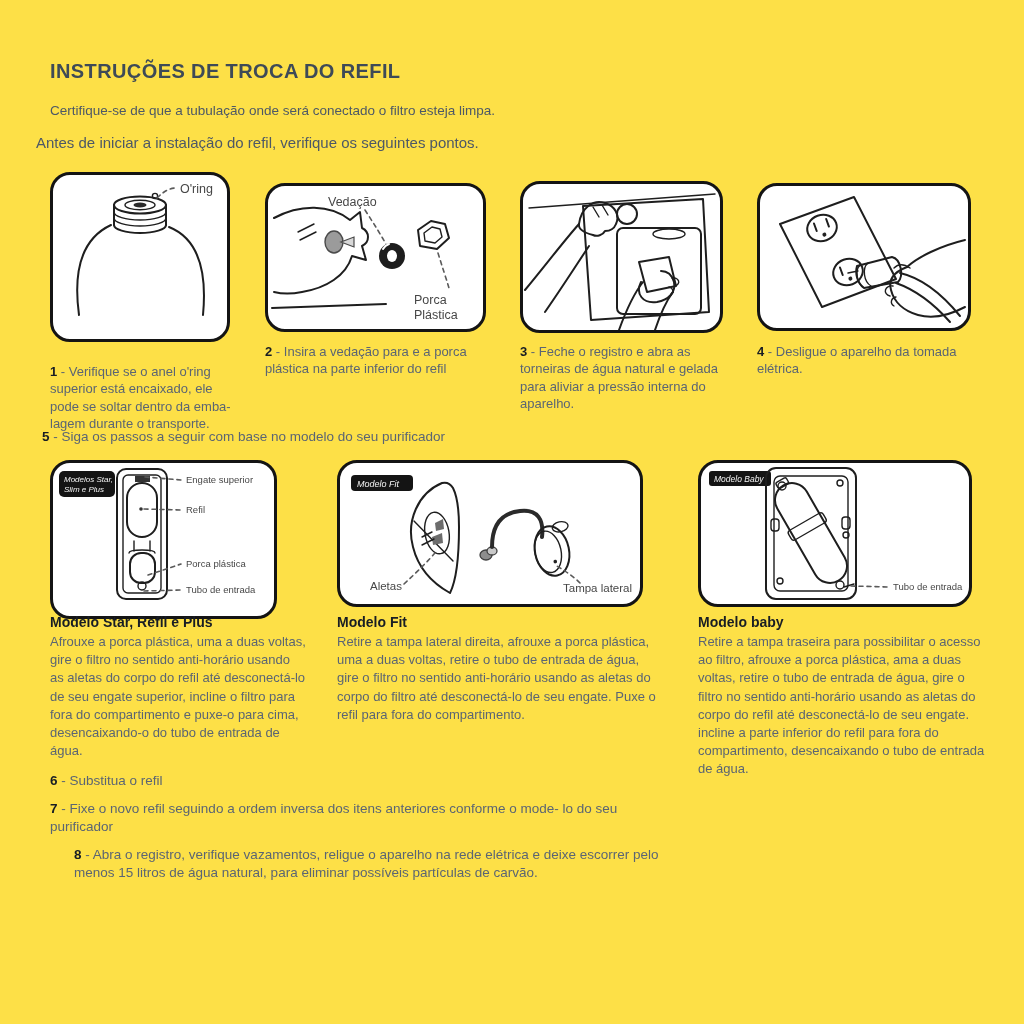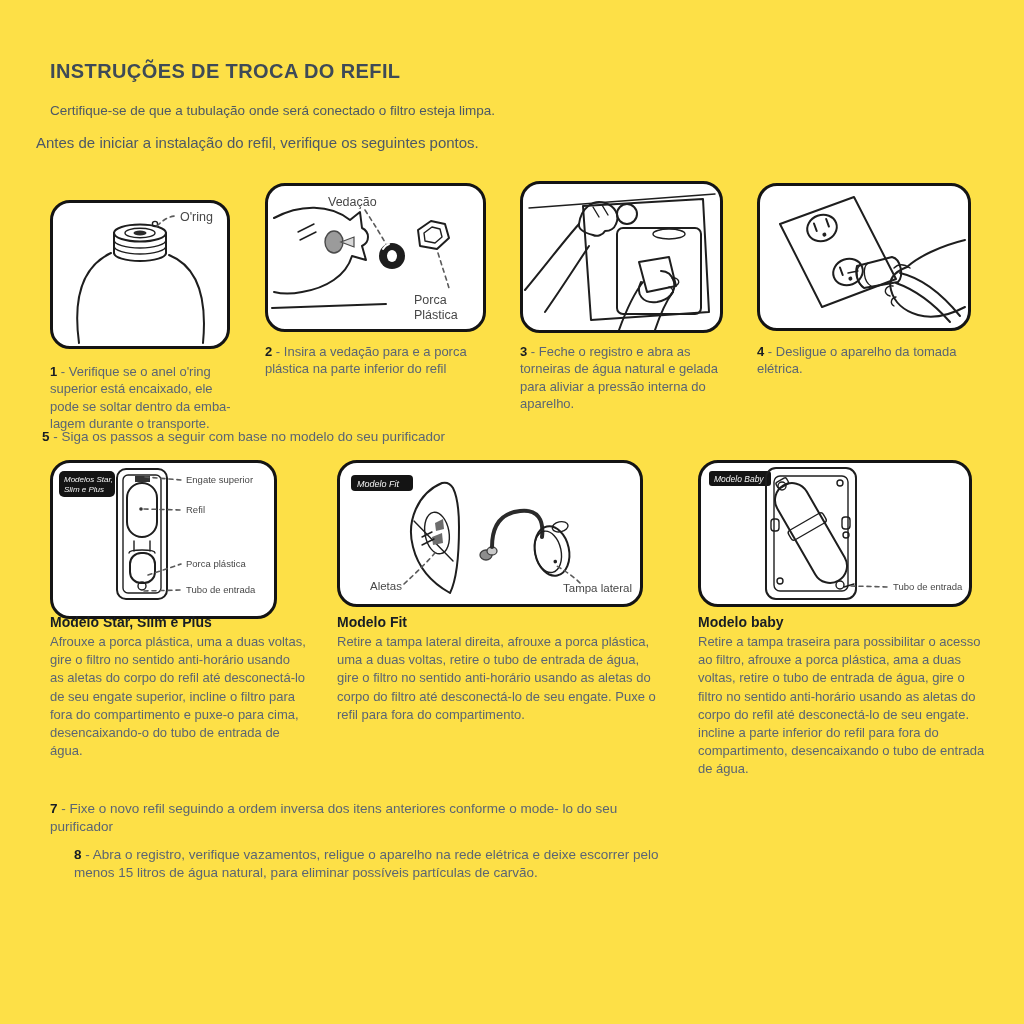--- a/index.html
+++ b/index.html
@@ -25,21 +25,21 @@
 </style>
 </head>
 <body>
 
 <div class="page">
 
   <div class="abs title" style="left:50px;top:60px;width:700px;">INSTRUÇÕES DE TROCA DO REFIL</div>
   <div class="abs intro1" style="left:50px;top:103px;width:760px;">Certifique-se de que a tubulação onde será conectado o filtro esteja limpa.</div>
   <div class="abs intro2" style="left:36px;top:134px;width:760px;">Antes de iniciar a instalação do refil, verifique os seguintes pontos.</div>
 
-  <div class="abs illus-box" style="left:50px;top:200px;width:180px;height:149px;">
+  <div class="abs illus-box" style="left:50px;top:172px;width:180px;height:170px;">
     <svg viewBox="0 0 174 143" width="174" height="143">
       <path class="ln" d="M26,140 C20,96 28,64 58,50"></path>
       <path class="ln" d="M116,52 C146,64 154,98 150,140"></path>
       <line class="ln" x1="61" y1="30" x2="61" y2="50"></line>
       <line class="ln" x1="113" y1="30" x2="113" y2="50"></line>
       <path class="ln-th" d="M61,37 A26,8 0 0 0 113,37"></path>
       <path class="ln-th" d="M61,43 A26,8 0 0 0 113,43"></path>
       <path class="ln" d="M61,50 A26,8 0 0 0 113,50"></path>
       <ellipse class="ln" cx="87" cy="30" rx="26" ry="8.5"></ellipse>
       <ellipse class="ln-th" cx="87" cy="30" rx="15" ry="4.8"></ellipse>
@@ -150,21 +150,21 @@
       <path class="dash" d="M91,46 L128,47"></path>
       <path class="dash" d="M95,112 L128,101"></path>
       <path class="dash" d="M91,128 L128,127"></path>
       <text class="lbl" x="133" y="20" font-size="9.5">Engate superior</text>
       <text class="lbl" x="133" y="50" font-size="9.5">Refil</text>
       <text class="lbl" x="133" y="104" font-size="9.5">Porca plástica</text>
       <text class="lbl" x="133" y="130" font-size="9.5">Tubo de entrada</text>
     </svg>
   </div>
   <div class="abs" style="left:50px;top:614px;width:256px;">
-    <p class="model-heading">Modelo Star, Slim e Plus</p>
+    <p class="model-heading">Modelo Star, Refil e Plus</p>
     <p class="model-body">Afrouxe a porca plástica, uma a duas voltas, gire o filtro no sentido anti-horário usando as aletas do corpo do refil até desconectá-lo de seu engate superior, incline o filtro para fora do compartimento e puxe-o para cima, desencaixando-o do tubo de entrada de água.</p>
   </div>
 
   <div class="abs illus-box" style="left:337px;top:460px;width:306px;height:147px;">
     <svg viewBox="0 0 300 141" width="300" height="141">
       <rect x="11" y="12" width="62" height="16" rx="4" fill="#141414"></rect>
       <text class="badge-txt" x="17" y="24" font-size="9">Modelo Fit</text>
       <path class="ln" d="M102,20 C78,30 66,58 73,84 C78,104 92,120 110,130 C116,118 119,92 119,64 C119,48 117,33 113,25 C110,20 106,19 102,20 Z"></path>
       <path class="ln-th" d="M74,58 L113,98"></path>
       <ellipse class="ln-th" cx="97" cy="70" rx="12" ry="21" transform="rotate(-10 97 70)"></ellipse>
@@ -212,20 +212,23 @@
       <path class="ln-th" d="M143,124 l10,-3"></path>
       <path class="dash" d="M150,123 L188,124"></path>
       <text class="lbl" x="192" y="127" font-size="9.5">Tubo de entrada</text>
     </svg>
   </div>
   <div class="abs" style="left:698px;top:614px;width:288px;">
     <p class="model-heading">Modelo baby</p>
     <p class="model-body">Retire a tampa traseira para possibilitar o acesso ao filtro, afrouxe a porca plástica, ama a duas voltas, retire o tubo de entrada de água, gire o filtro no sentido anti-horário usando as aletas do corpo do refil até desconectá-lo de seu engate. incline a parte inferior do refil para fora do compartimento, desencaixando o tubo de entrada de água.</p>
   </div>
 
+  <div class="abs" style="left:50px;top:772px;width:640px;">
+    <p class="step-line"><span class="num">6</span> <span>-</span> <span>Substitua o refil</span></p>
+  </div>
   <div class="abs" style="left:50px;top:800px;width:625px;">
     <p class="step-line"><span class="num">7</span> <span>-</span> <span>Fixe o novo refil seguindo a ordem inversa dos itens anteriores conforme o mode- lo do seu purificador</span></p>
   </div>
   <div class="abs" style="left:34px;top:846px;width:610px;margin-left:40px;">
     <p class="step-line"><span class="num">8</span> <span>-</span> <span>Abra o registro, verifique vazamentos, religue o aparelho na rede elétrica e deixe escorrer pelo menos 15 litros de água natural, para eliminar possíveis partículas de carvão.</span></p>
   </div>
 
 </div>
 
 </body></html>

